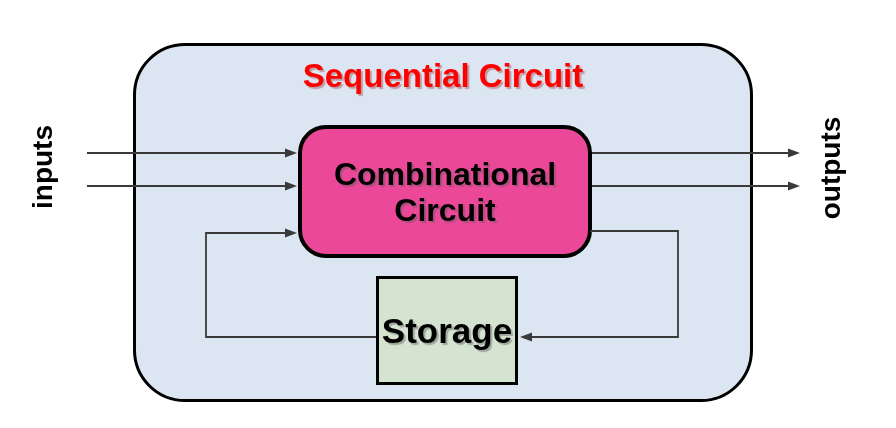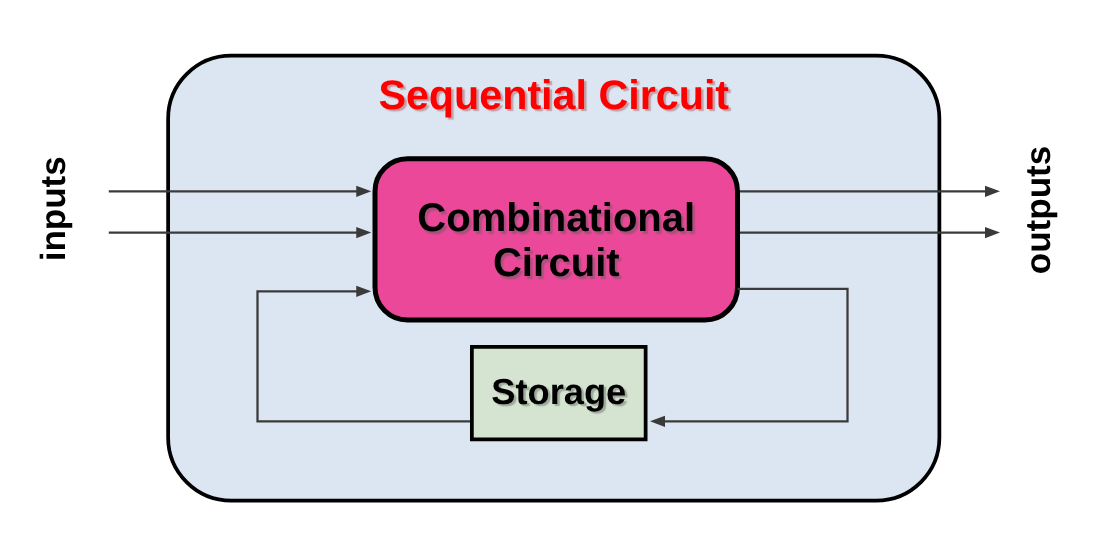--- a/index.html
+++ b/index.html
@@ -46,24 +46,24 @@
     left: 298px; top: 125px;
     width: 294px; height: 133px;
     border: 4px solid #000000;
     border-radius: 28px;
     background: #fbf2cd;
     font-size: 32px;
     line-height: 36px;
   }
   .storage-box {
     left: 376px; top: 276px;
-    width: 142px; height: 77px;
+    width: 142px; height: 109px;
     border: 3px solid #000000;
     background: #d5e4d0;
-    font-size: 29px;
+    font-size: 35px;
     line-height: 31px;
   }
   .vlabel {
     position: absolute;
     transform: translate(-50%, -50%) rotate(-90deg);
     white-space: nowrap;
     font-size: 28px;
     font-weight: bold;
     color: #000000;
   }

